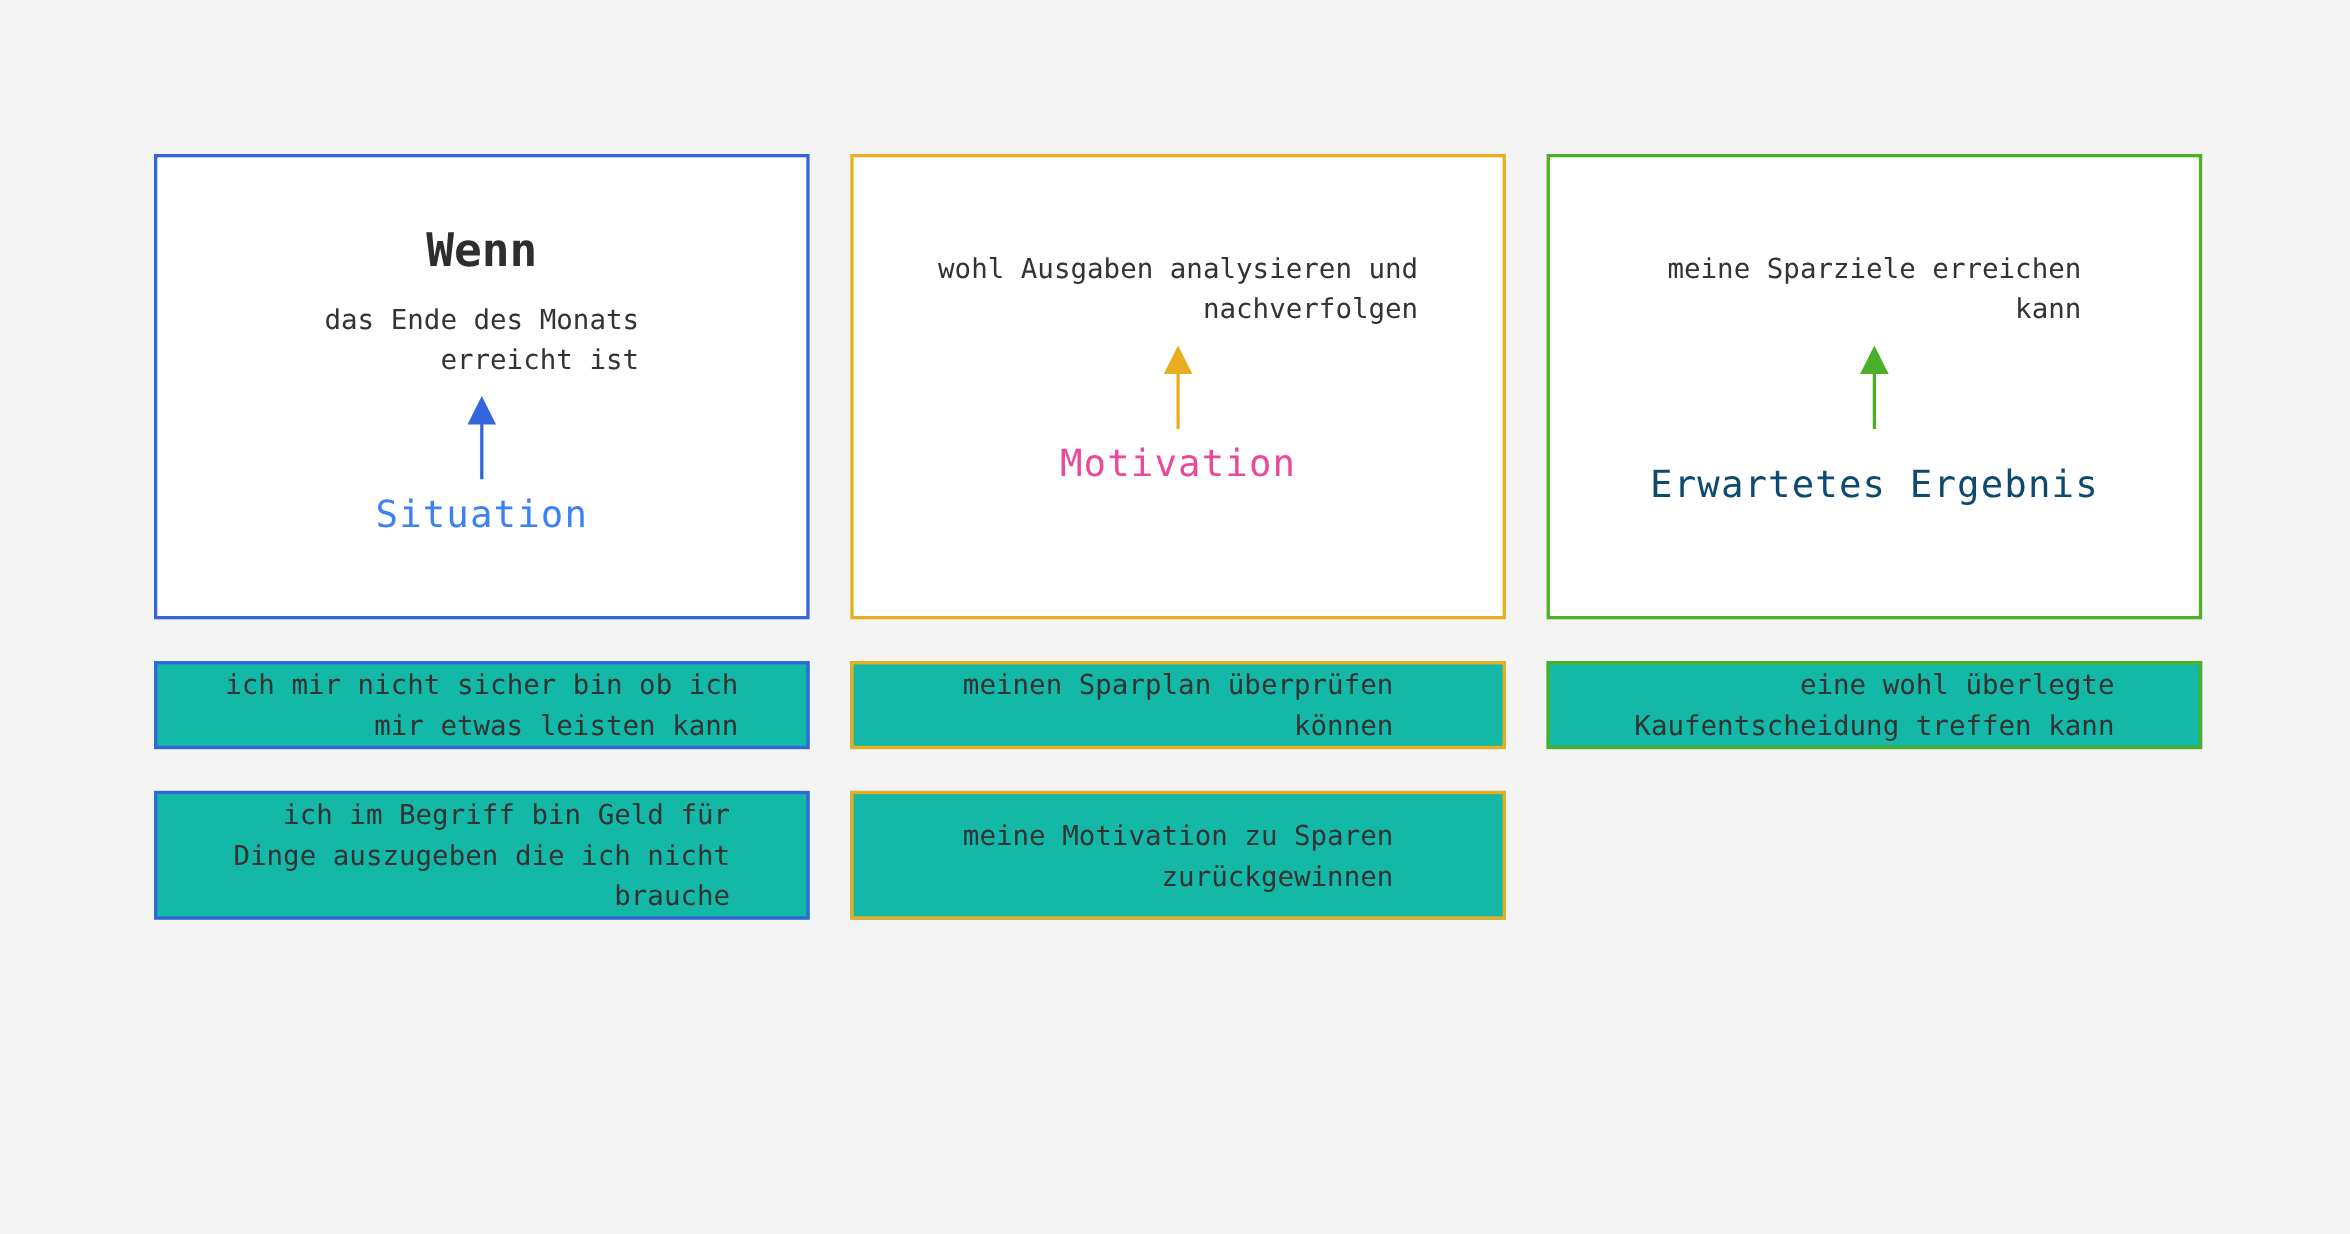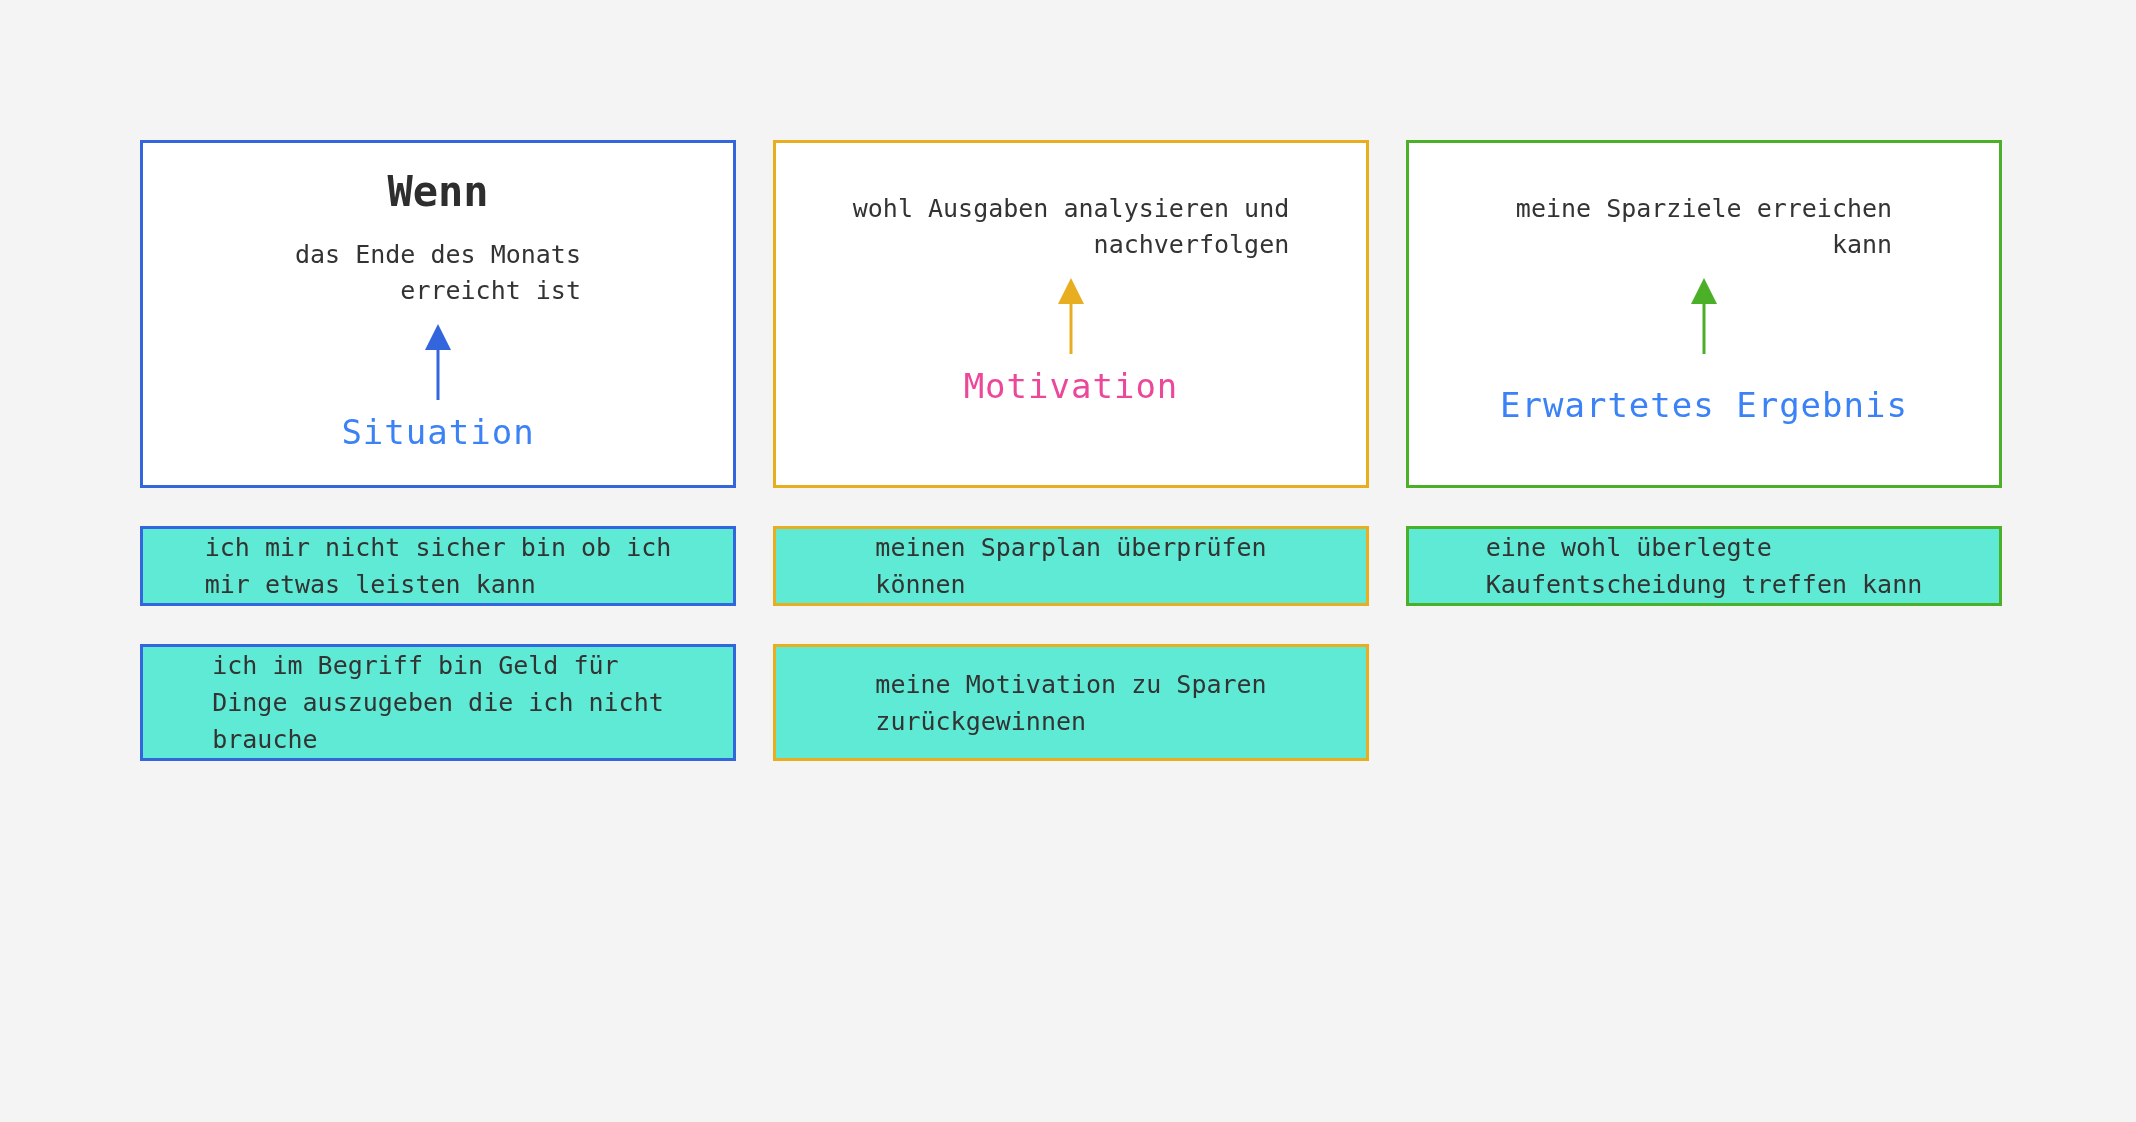--- a/index.html
+++ b/index.html
@@ -28,27 +28,27 @@
     width: 1856px;
     display: grid;
     grid-template-columns: 596px 596px 596px;
     column-gap: 37px;
     row-gap: 38px;
   }
 
   
   .head-card {
     box-sizing: border-box;
-    height: 348px;
+    height: 423px;
     background: #ffffff;
     border: 3px solid #cccccc;
     display: flex;
     flex-direction: column;
     align-items: center;
-    padding-top: 26px;
+    padding-top: 62px;
   }
 
   .head-title {
     font-size: 42px;
     font-weight: 700;
     color: #2e2e2e;
     letter-spacing: 0px;
     line-height: 1.1;
     margin: 0;
     text-align: center;
@@ -77,44 +77,44 @@
     margin-top: 10px;
     font-size: 34px;
     line-height: 1.2;
     text-align: center;
     letter-spacing: 1px;
   }
 
   
   .detail-card {
     box-sizing: border-box;
-    background: #5eead4;
+    background: #14b8a6;
     border: 3px solid #cccccc;
     display: flex;
     align-items: center;
     justify-content: center;
-    text-align: left;
+    text-align: right;
     padding: 0 16px;
   }
 
   .detail-text {
     font-size: 25px;
     line-height: 1.48;
     color: #333333;
     white-space: pre-line;
   }
 
   
   .theme-blue   { border-color: #3366dd; }
   .theme-amber  { border-color: #e8ae20; }
   .theme-green  { border-color: #4caf28; }
 
   .label-blue   { color: #3b82f6; }
   .label-amber  { color: #ec4899; }
-  .label-green  { color: #3b82f6; margin-top: 29px; }
+  .label-green  { color: #0c4a6e; margin-top: 29px; }
 </style>
 </head>
 <body>
 
 <div id="board">
 
   <div class="grid">
 
     <div class="head-card theme-blue">
       <div class="head-title">Wenn</div>

